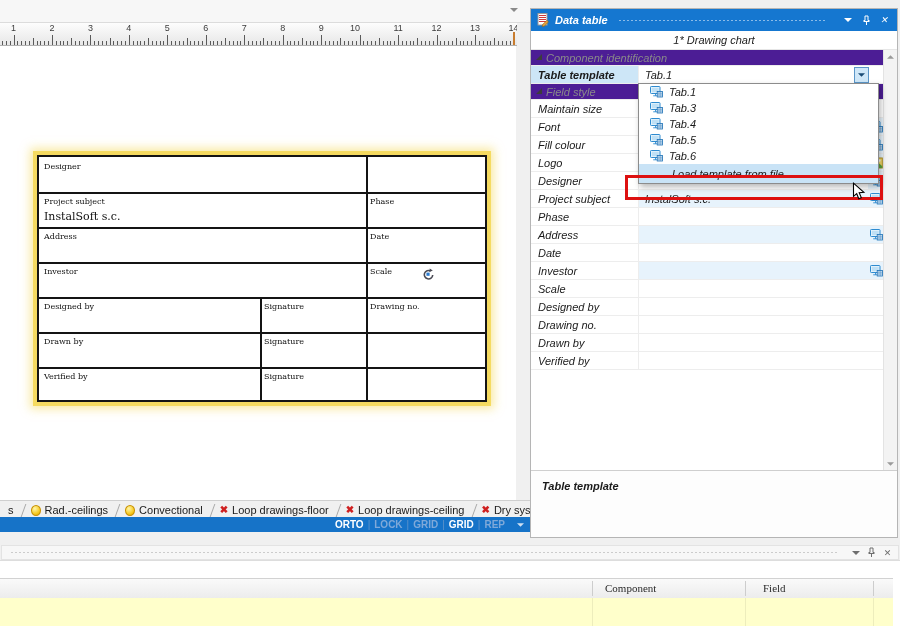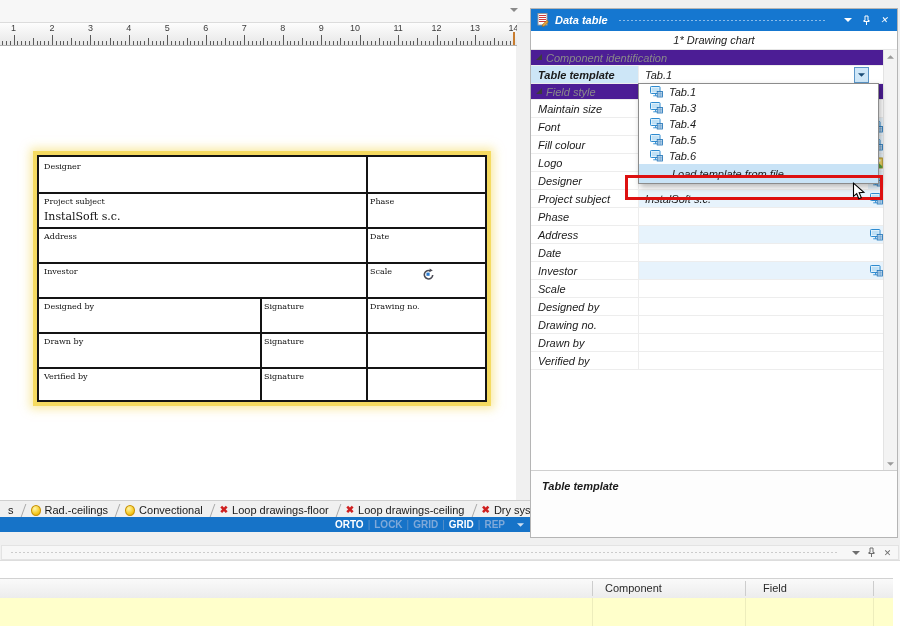--- a/index.html
+++ b/index.html
@@ -101,21 +101,21 @@
   #bottom-header{position:absolute;left:1px;right:1px;top:5px;height:13px;background:#f7f7f7;
       border:1px solid #e3e3e3;display:flex;align-items:center;justify-content:flex-end;padding-right:4px;}
   #bottom-header .grip-dots2{flex:1;height:4px;margin:0 8px;
       background-image:radial-gradient(#cccccc .8px,transparent .9px);background-size:4px 3px;}
   .bh-btn{width:13px;height:11px;display:flex;align-items:center;justify-content:center;color:#6e6e6e;
       font-size:9px;margin-left:3px;}
   #bottom-content{position:absolute;left:0;right:0;top:20px;bottom:0;background:#fff;border-top:1px solid #dddddd;}
   #bt-header{position:absolute;left:0;top:17px;width:893px;height:19px;
       background:linear-gradient(#fafafa,#ececec);border-top:1px solid #d2d2d2;border-bottom:1px solid #c6c6c6;}
   .bt-col-div{position:absolute;top:2px;bottom:2px;width:1px;background:#cdcdcd;}
-  .bt-col-label{position:absolute;top:3px;font-size:11px;color:#2a2a2a;}
+  .bt-col-label{position:absolute;top:3px;font-size:11px;color:#2a2a2a;font-family:Liberation Serif, serif;}
   #bt-yellow-row{position:absolute;left:0;top:37px;width:893px;bottom:0;background:#ffffcb;}
   .y-div{position:absolute;top:0;bottom:0;width:1px;background:rgba(0,0,0,.07);}
 
   svg{display:block;}
 </style>
 </head>
 <body>
 
 <div id="top-strip">
   <span id="toolbar-overflow">

